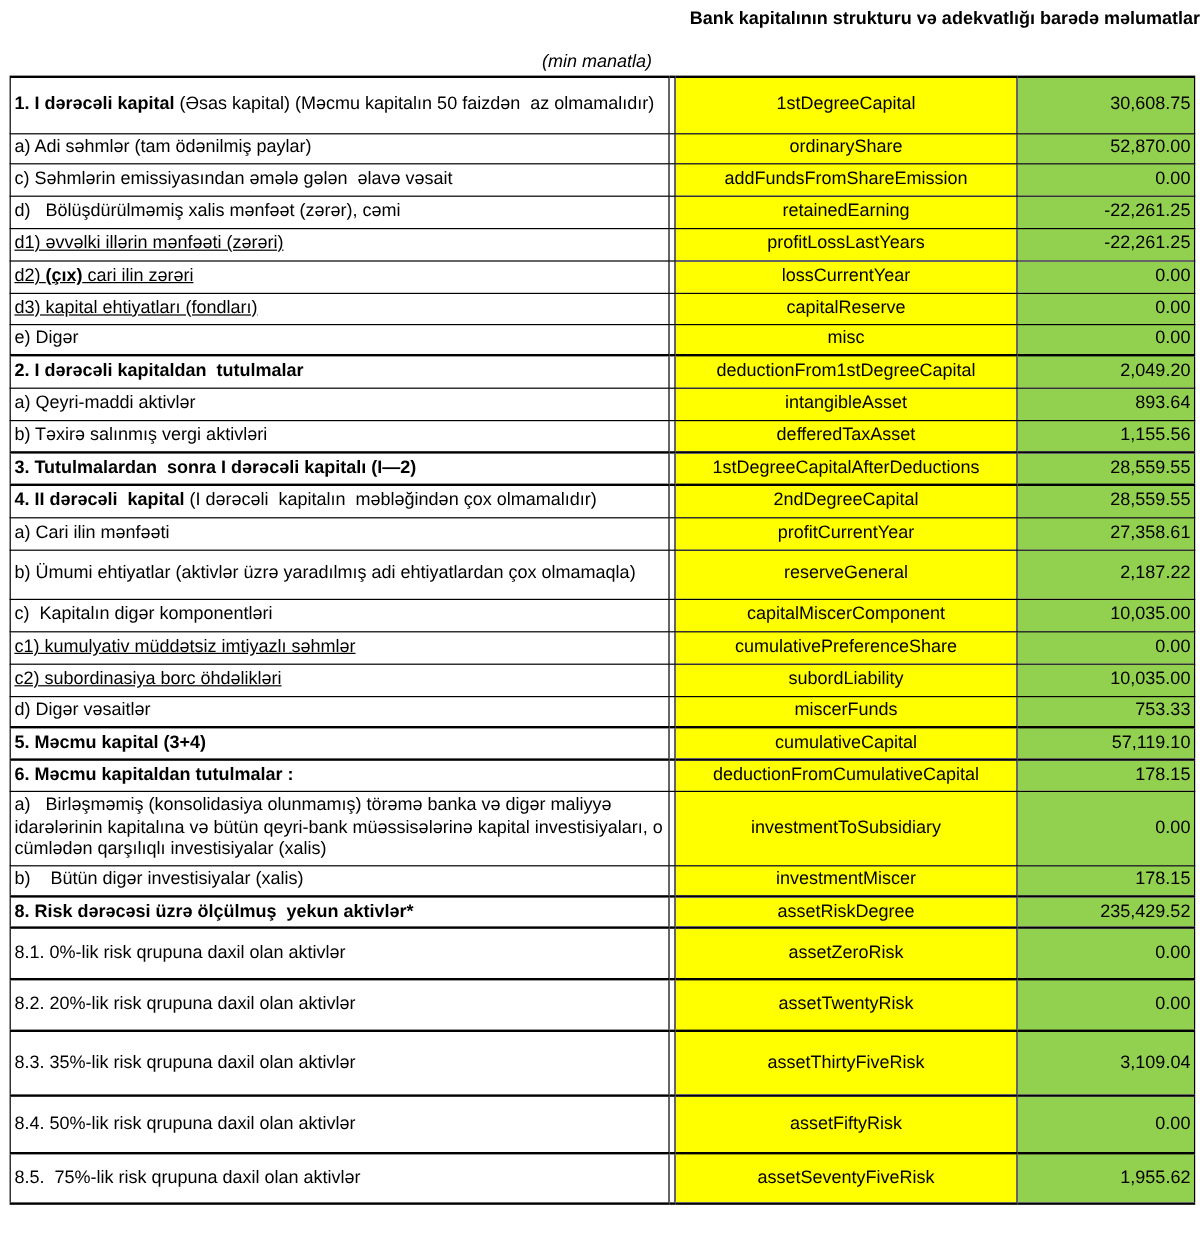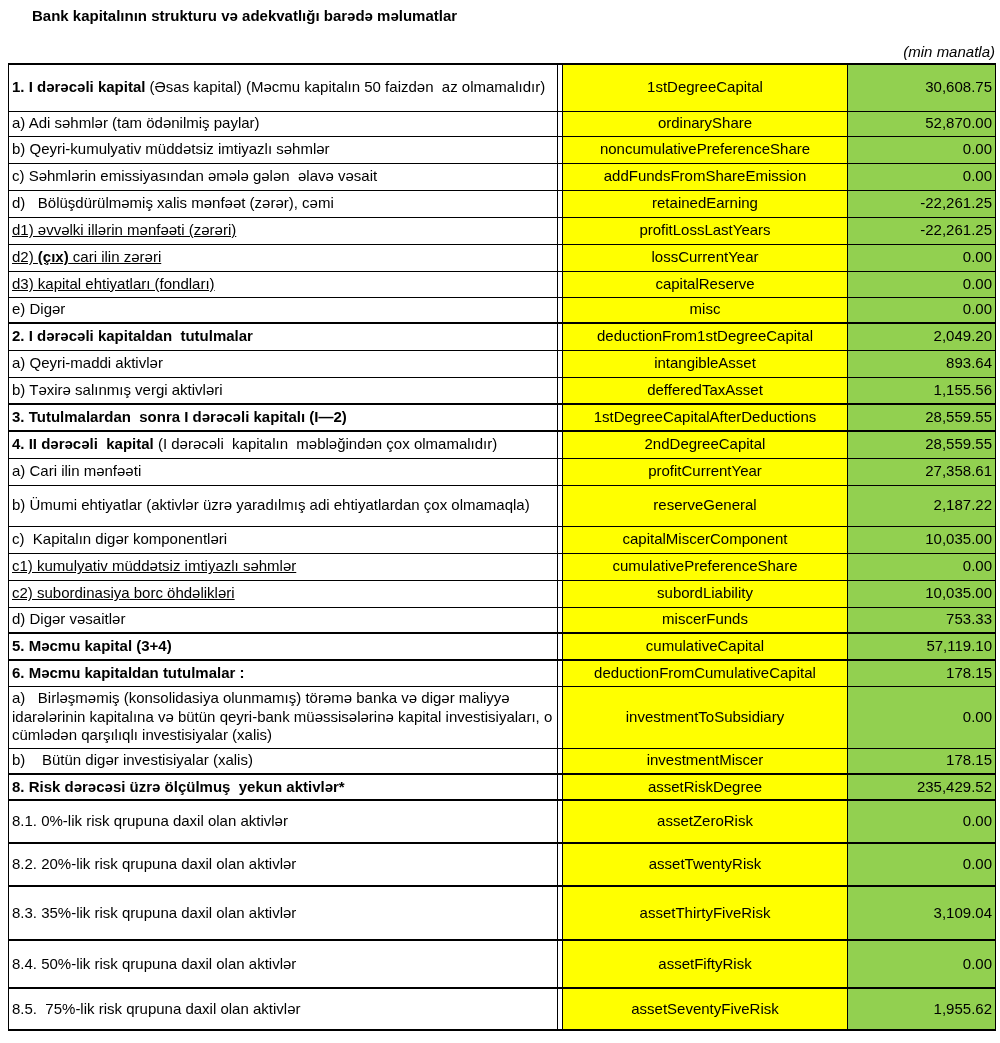--- a/index.html
+++ b/index.html
@@ -14,28 +14,27 @@
     width: 1000px;
     height: 1043px;
     position: relative;
     overflow: hidden;
   }
   .title {
     margin: 0;
     padding-top: 7px;
     font-size: 15px;
     font-weight: 700;
-    text-align: left;
-    padding-left: 32px;
+    text-align: right;
   }
   .units-note {
     margin: 19px 5px 3px 0;
     font-size: 15px;
     font-style: italic;
-    text-align: right;
+    text-align: center;
   }
   table.capital-table {
     border-collapse: collapse;
     table-layout: fixed;
     margin-left: 8px;
     width: 987px;
     font-size: 15px;
   }
   table.capital-table td {
     border: 1px solid #000;
@@ -96,26 +95,20 @@
           <td class="var">1stDegreeCapital</td>
           <td class="val">30,608.75</td>
         </tr>
         <tr style="height: 25px;">
           <td class="desc indent-1"><span>a) Adi səhmlər (tam ödənilmiş paylar)</span></td>
           <td class="spacer"></td>
           <td class="var">ordinaryShare</td>
           <td class="val">52,870.00</td>
         </tr>
         <tr style="height: 27px;">
-          <td class="desc indent-1"><span>b) Qeyri-kumulyativ müddətsiz imtiyazlı səhmlər</span></td>
-          <td class="spacer"></td>
-          <td class="var">noncumulativePreferenceShare</td>
-          <td class="val">0.00</td>
-        </tr>
-        <tr style="height: 27px;">
           <td class="desc indent-1"><span>c) Səhmlərin emissiyasından əmələ gələn  əlavə vəsait</span></td>
           <td class="spacer"></td>
           <td class="var">addFundsFromShareEmission</td>
           <td class="val">0.00</td>
         </tr>
         <tr style="height: 27px;">
           <td class="desc indent-1"><span>d)   Bölüşdürülməmiş xalis mənfəət (zərər), cəmi</span></td>
           <td class="spacer"></td>
           <td class="var">retainedEarning</td>
           <td class="val">-22,261.25</td>

